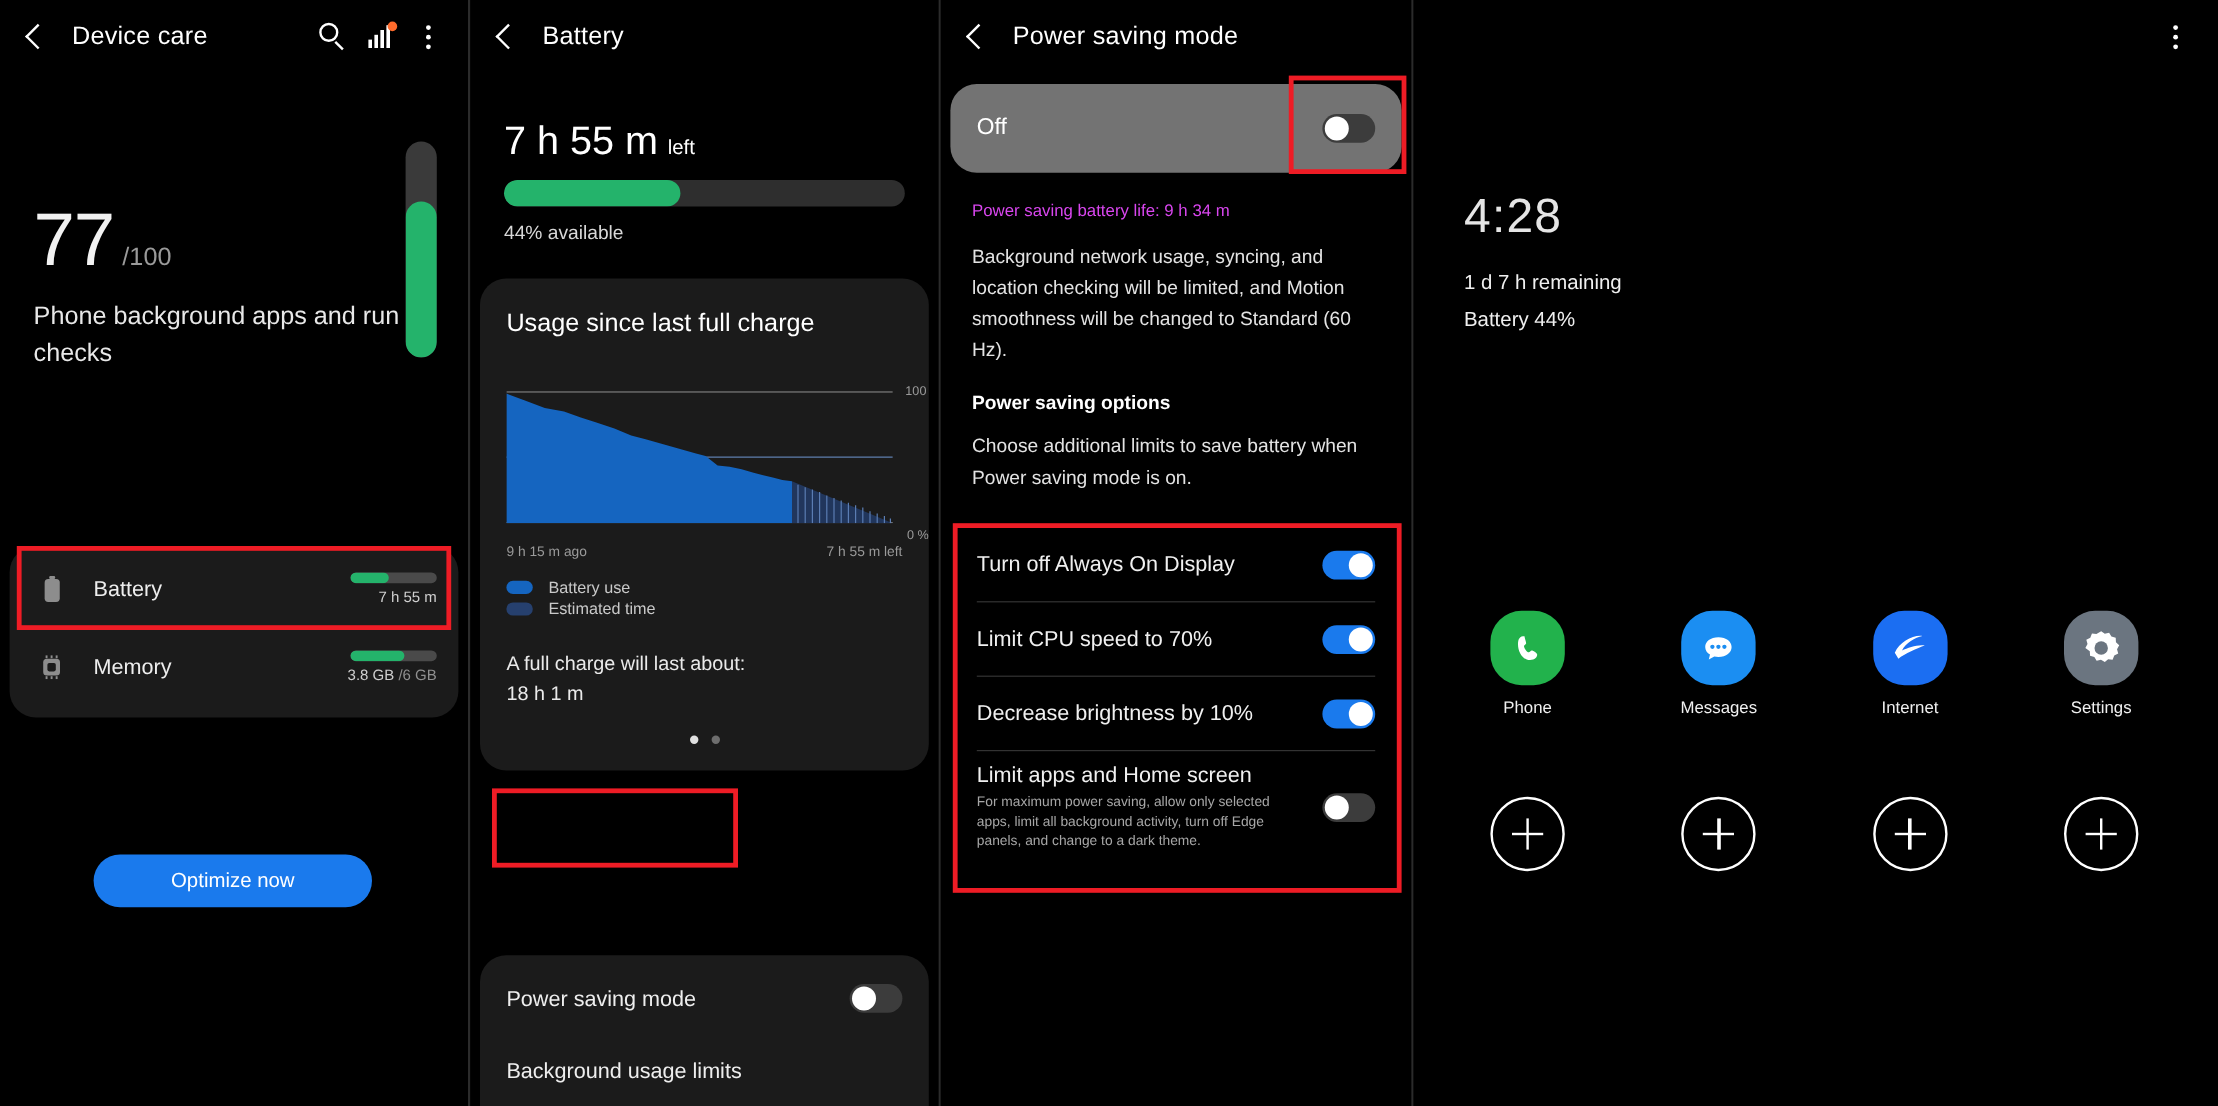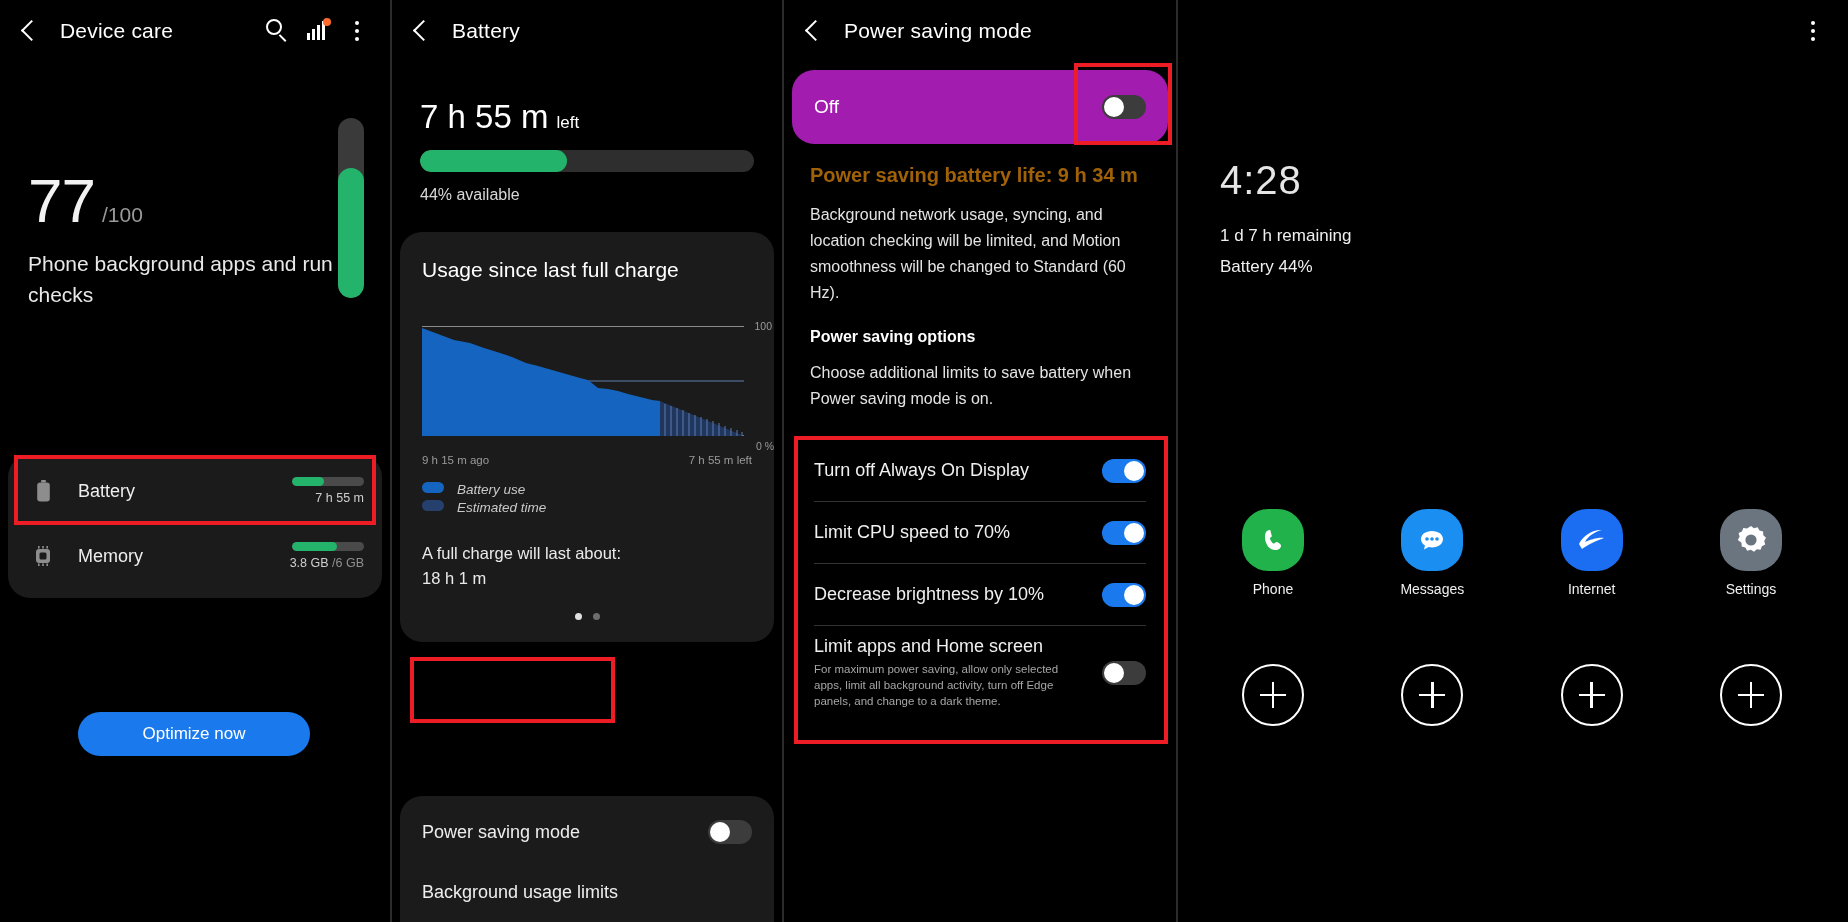--- a/index.html
+++ b/index.html
@@ -87,44 +87,44 @@
   .p2-card h3 { color: #fff; font-size: 21px; font-weight: 400; }
 
   .chart { position: relative; margin-top: 44px; height: 120px; }
   .chart svg { display: block; }
   .axlab { position: absolute; font-size: 10.5px; color: #9a9a9a; }
   .axlab.top { right: -20px; top: -6px; }
   .axlab.bot { right: -22px; bottom: -6px; }
   .chart-foot { display: flex; justify-content: space-between; margin-top: 8px;
     font-size: 11.5px; color: #9a9a9a; }
   .legend { margin-top: 16px; }
-  .lg { display: flex; align-items: flex-start; margin-bottom: 3px; font-style: italic; }
+  .lg { display: flex; align-items: center; margin-bottom: 3px; }
   .lg i { width: 22px; height: 11px; border-radius: 6px; display: block; }
   .lg span { color: #c9c9c9; font-size: 13.5px; margin-left: 13px; }
   .fullchg { color: #eaeaea; font-size: 16.5px; margin-top: 26px; line-height: 25px; }
   .pager { display: flex; justify-content: center; gap: 11px; margin-top: 22px; }
   .pager i { width: 7px; height: 7px; border-radius: 50%; background: #6e6e6e; display:block; }
   .pager i.on { background: #e0e0e0; }
 
   .p2-list { position: absolute; left: 8px; right: 8px; bottom: -22px; padding: 6px 0 22px; }
   .p2-item { height: 60px; display: flex; align-items: center; padding: 0 22px; color: #eee; font-size: 18px; }
   .p2-item .lbl { flex: 1; }
 
   
   .tgl { width: 44px; height: 24px; border-radius: 13px; position: relative; flex: 0 0 44px; cursor: pointer; }
   .tgl .knob { position: absolute; top: 2px; width: 20px; height: 20px; border-radius: 50%; background: #fff; }
   .tgl.off { background: #3c3c3c; } .tgl.off .knob { left: 2px; }
   .tgl.on { background: #1a7aed; } .tgl.on .knob { right: 2px; }
 
   
-  .psm-head { margin: 8px 8px 0; background: #a21caf; border-radius: 22px;
+  .psm-head { margin: 8px 8px 0; background: #737373; border-radius: 22px;
     height: 74px; display: flex; align-items: center; padding: 0 22px; }
   .psm-head .st { color: #fff; font-size: 19px; flex: 1; }
   .psm-body { padding: 18px 26px 0; }
-  .psm-body .bold { color: #a16207; font-size: 20px; font-weight: bold; line-height: 26px; }
+  .psm-body .bold { color: #d946ef; font-size: 14px; font-weight: normal; line-height: 26px; }
   .psm-body .para { color: #e3e3e3; font-size: 16px; line-height: 26px; margin-top: 14px; }
   .psm-body .bold2 { color: #fff; font-size: 16px; font-weight: bold; margin-top: 22px; }
 
   .opt-list { position: absolute; left: 8px; right: 8px; top: 438px; padding: 2px 0; }
   .opt-row { display: flex; align-items: center; padding: 0 22px; min-height: 61px; }
   .opt-txt { flex: 1; padding-right: 14px; }
   .opt-txt .t { color: #f0f0f0; font-size: 18px; }
   .opt-txt .d { color: #a6a6a6; font-size: 11.5px; line-height: 16px; margin-top: 4px; }
   .opt-div { height: 1px; background: #333; margin: 0 22px; }
 

